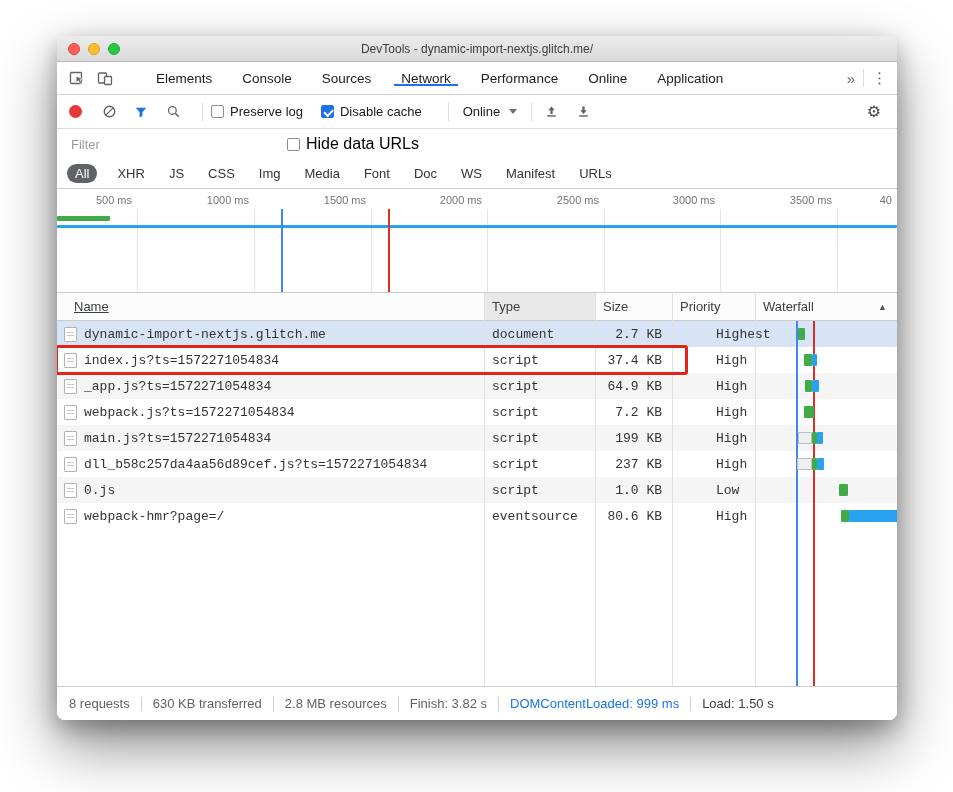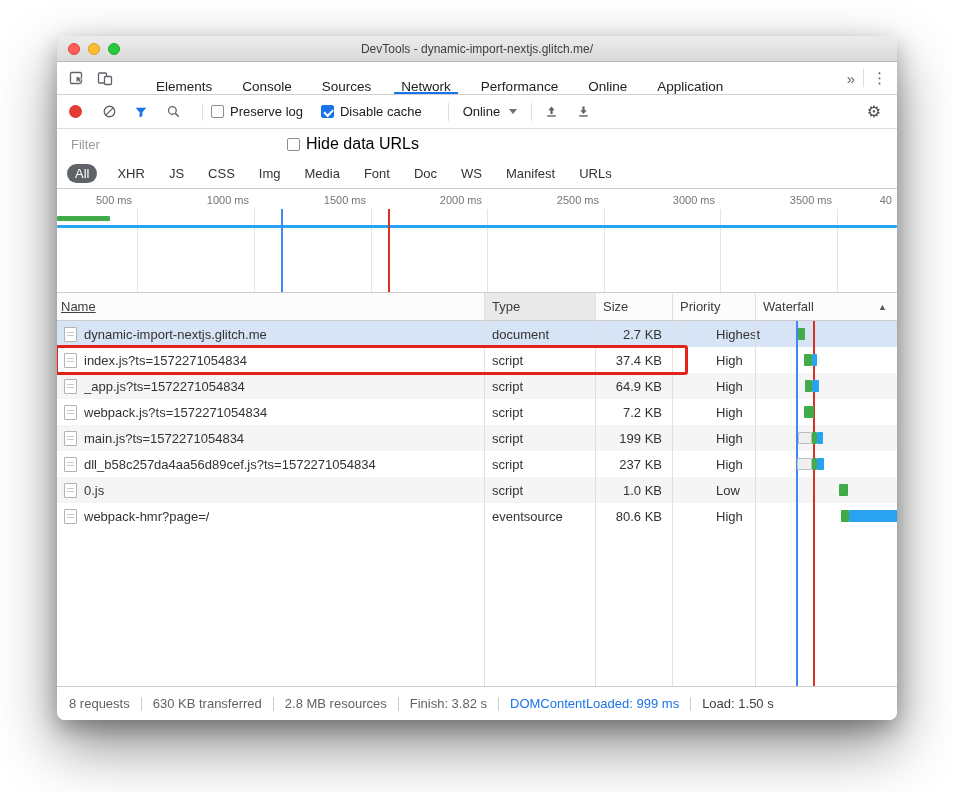--- a/index.html
+++ b/index.html
@@ -18,21 +18,21 @@
   .light { width:12px; height:12px; border-radius:50%; }
   .light.red { background:#ff5f57; border:1px solid #e0443e; }
   .light.yellow { background:#febc2e; border:1px solid #d89e24; }
   .light.green { background:#28c840; border:1px solid #1dad2b; }
   .title-text { font-size:12px; color:#3d3d3d; }
 
   
   .tabbar { height:33px; flex:0 0 33px; display:flex; align-items:stretch; background:#fff;
             border-bottom:1px solid #d0d0d0; padding-left:6px; }
   .tb-icon { width:28px; display:flex; align-items:center; justify-content:center; color:#5f6368; cursor:default; }
-  .tabs { display:flex; align-items:flex-end; margin-left:22px; }
+  .tabs { display:flex; align-items:center; margin-left:22px; }
   .tab { display:flex; align-items:center; padding:0 15px; font-size:13.5px; color:#202124; position:relative; cursor:default; }
   .tab.active::after { content:""; position:absolute; left:8px; right:8px; bottom:0; height:2px; background:#1a73e8; }
   .tab-right { margin-left:auto; display:flex; align-items:center; padding-right:10px; }
   .glyph { font-size:15px; color:#5f6368; }
   .tab-right .vsep { margin:0 8px; }
 
   
   .nettoolbar { height:34px; flex:0 0 34px; display:flex; align-items:center; background:#fff;
                 border-bottom:1px solid #ddd; padding:0 12px; gap:0; font-size:13px; color:#202124; }
   .record-dot { width:13px; height:13px; border-radius:50%; background:#e53935; margin-right:16px; }
@@ -66,35 +66,35 @@
   .tgrid { position:absolute; top:0; bottom:0; width:1px; background:#e4e4e4; }
   .ovbar { position:absolute; border-radius:1px; }
   .ovline { position:absolute; top:0; bottom:0; width:2px; }
   .ovline.blue { background:#4285f4; }
   .ovline.red { background:#d93025; }
 
   
   .table-area { flex:1; position:relative; background:#fff; font-size:13px; color:#333; overflow:hidden; }
   .thead { display:flex; height:28px; align-items:stretch; background:#fcfcfc; border-bottom:1px solid #ccc; }
   .hcell { display:flex; align-items:center; padding-left:8px; color:#3c4043; }
-  .h-name { width:427px; flex:0 0 427px; padding-left:4px;text-decoration:underline; }
+  .h-name { width:427px; flex:0 0 427px; padding-left:17px;text-decoration:underline; }
   .h-type { width:111px; flex:0 0 111px; background:#e9e9e9; }
   .h-size { width:77px; flex:0 0 77px; }
   .h-priority { width:83px; flex:0 0 83px; }
   .h-waterfall { width:142px; flex:0 0 142px; position:relative; }
   .sort { position:absolute; right:10px; font-size:9px; color:#555; }
 
   .tbody { position:relative; }
   .trow { display:flex; height:26px; align-items:stretch; position:relative; }
   .trow:nth-child(odd) { background:#f5f5f5; }
   .trow.selected { background:#d6e4f6; }
   .trow.highlighted { background:#fff; }
   .trow.highlighted::after { content:""; position:absolute; left:-2px; width:627px; top:-2px; bottom:-2px;
                              border:3px solid #e2231a; border-radius:3px; z-index:4; pointer-events:none; }
-  .cell { display:flex; align-items:center; overflow:hidden; white-space:nowrap; }
+  .cell { display:flex; align-items:center; overflow:hidden; white-space:nowrap;font-family:Liberation Mono, monospace; }
   .c-name { width:427px; flex:0 0 427px; padding-left:7px; }
   .c-type { width:111px; flex:0 0 111px; padding-left:8px; }
   .c-size { width:77px; flex:0 0 77px; justify-content:flex-end; padding-right:10px; }
   .c-priority { width:83px; flex:0 0 83px; padding-left:8px;margin-left:36px; }
   .c-waterfall { width:142px; flex:0 0 142px; position:relative; }
   .ficon { width:13px; height:15px; background:#fff; border:1px solid #b3b3b3; border-radius:1px; margin-right:7px; flex:0 0 13px;
            background-image:linear-gradient(#c9c9c9,#c9c9c9),linear-gradient(#c9c9c9,#c9c9c9);
            background-size:7px 1px,7px 1px; background-position:2px 4px,2px 7px; background-repeat:no-repeat; }
   .nm { overflow:hidden; text-overflow:ellipsis; }
   .wfseg { position:absolute; top:7px; height:12px; border-radius:1px; z-index:3; }

